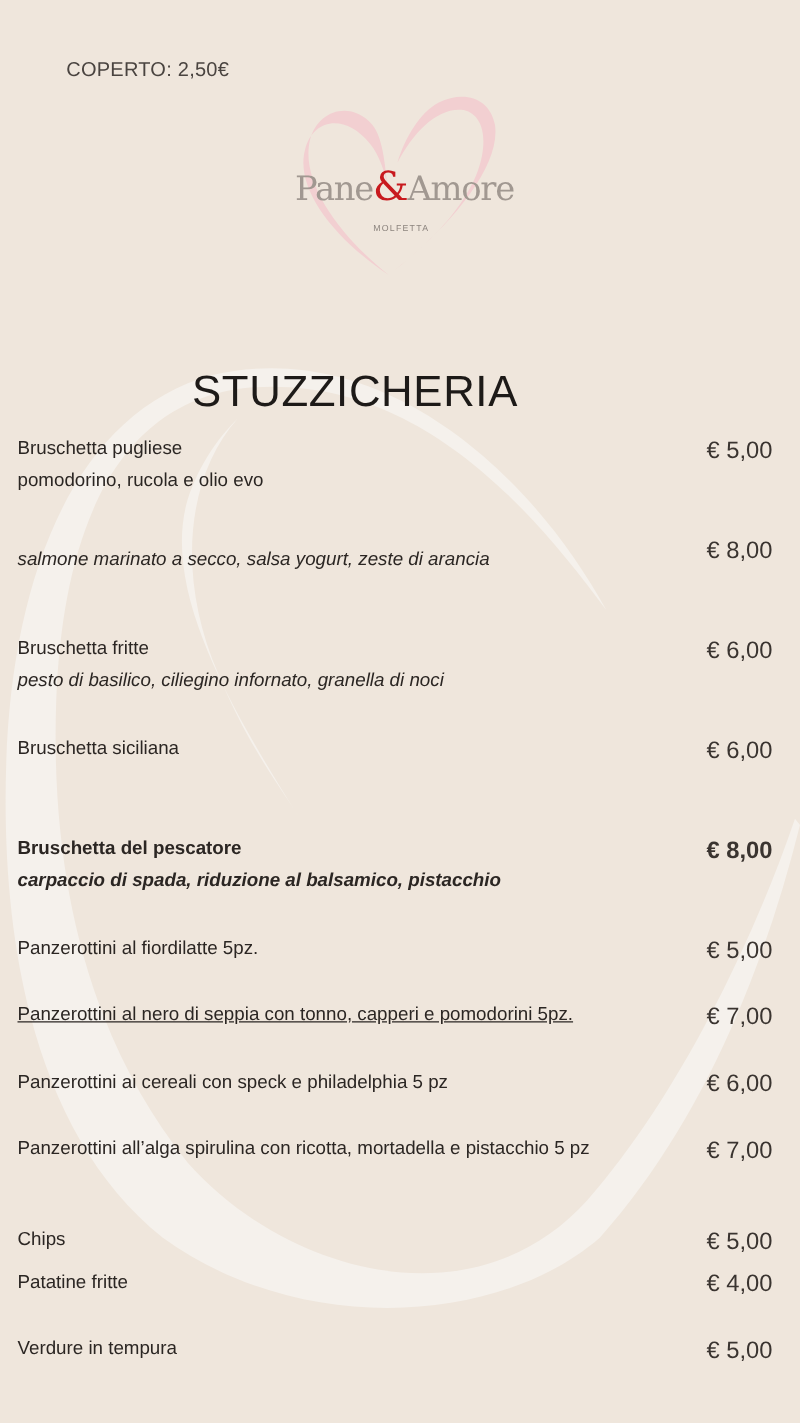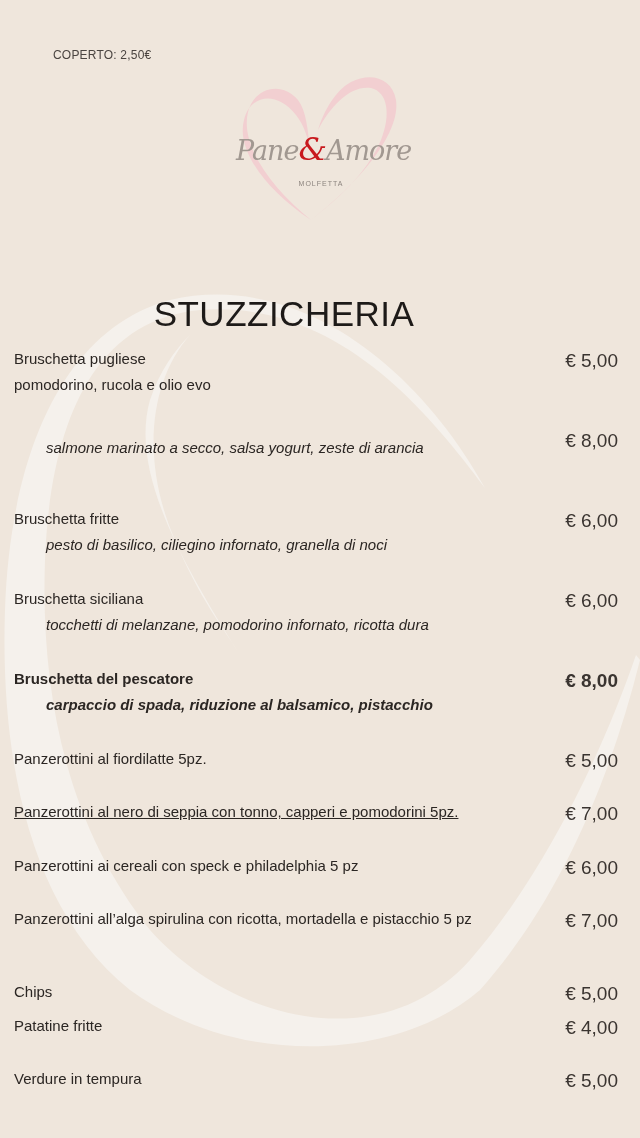--- a/index.html
+++ b/index.html
@@ -3,31 +3,31 @@
   <meta charset="utf-8">
   <style>
     html, body { margin:0; padding:0; }
     body {
       width:640px; height:1138px; overflow:hidden; position:relative;
       background:#efe6dc;
       font-family:"Liberation Sans", sans-serif;
       color:#2b2623;
     }
     .swirl { position:absolute; left:0; top:0; width:640px; height:1138px; z-index:0; }
-    .coperto { position:absolute; left:53px; top:48px; font-size:12px; color:#4a4440; letter-spacing:0.2px; z-index:1; }
+    .coperto { position:absolute; left:53px; top:48px; font-size:16px; color:#4a4440; letter-spacing:0.2px; z-index:1; }
     .logo { position:absolute; left:236px; top:70px; width:170px; height:160px; z-index:1; }
-    .logo-text { position:absolute; left:0; top:60px; width:170px; text-align:center; font-family:"DejaVu Serif", serif; font-style:italic; font-size:27px; color:#a19891; letter-spacing:-1px; }
+    .logo-text { position:absolute; left:0; top:60px; width:170px; text-align:center; font-family:"DejaVu Serif", serif; font-size:27px; color:#a19891; letter-spacing:-1px; }
     .logo-text .amp { color:#c8191e; font-size:32px; }
     .logo-sub { position:absolute; left:0; top:110px; width:170px; text-align:center; font-size:7px; color:#8c847e; letter-spacing:1px; }
     .title { position:absolute; left:0; width:568px; top:271px; text-align:center; font-size:35px; font-weight:normal; color:#1d1a18; letter-spacing:0.5px; z-index:1; }
     .item { position:absolute; left:14px; width:606px; z-index:1; }
     .item-name { font-size:15px; color:#2b2623; white-space:nowrap; }
     .item-price { position:absolute; right:2px; top:0; font-size:19px; color:#3a3430; white-space:nowrap; }
     .item-desc { margin-top:9px; font-size:15px; color:#2b2623; white-space:nowrap; }
-    .item-desc.italic { font-style:italic;margin-left:32px; }
+    .item-desc.italic { font-style:italic; }
   </style>
 </head>
 <body>
 
 <svg class="swirl" viewBox="0 0 640 1138">
   <path d="M485,488 C420,400 330,300 200,310 C90,320 50,430 45,560 C40,700 70,830 150,930 C230,1020 380,1060 470,960 C540,880 600,760 636,655 L640,660 C610,780 560,900 480,990 C400,1060 240,1070 130,990 C30,910 0,760 5,610 C10,460 60,330 170,300 C300,270 420,370 485,488 Z" fill="#f5f1ec"></path>
   <path d="M240,655 C180,560 130,470 150,400 C160,370 175,350 190,335 C150,380 140,460 175,540 C200,600 225,630 240,655 Z" fill="#f5f1ec"></path>
 </svg>
 
 <div class="coperto">COPERTO: 2,50€</div>
@@ -58,21 +58,20 @@
 
 <div class="item" style="top:510px;">
   <div class="item-name">Bruschetta fritte</div>
   <div class="item-price">€ 6,00</div>
   <div class="item-desc italic">pesto di basilico, ciliegino infornato, granella di noci</div>
 </div>
 
 <div class="item" style="top:590px;">
   <div class="item-name">Bruschetta siciliana</div>
   <div class="item-price">€ 6,00</div>
-  <div class="item-desc italic">tocchetti di melanzane, pomodorino infornato, ricotta dura</div>
 </div>
 
 <div class="item" style="top:670px;font-weight:bold;">
   <div class="item-name">Bruschetta del pescatore</div>
   <div class="item-price">€ 8,00</div>
   <div class="item-desc italic">carpaccio di spada, riduzione al balsamico, pistacchio</div>
 </div>
 
 <div class="item" style="top:750px;">
   <div class="item-name">Panzerottini al fiordilatte 5pz.</div>

